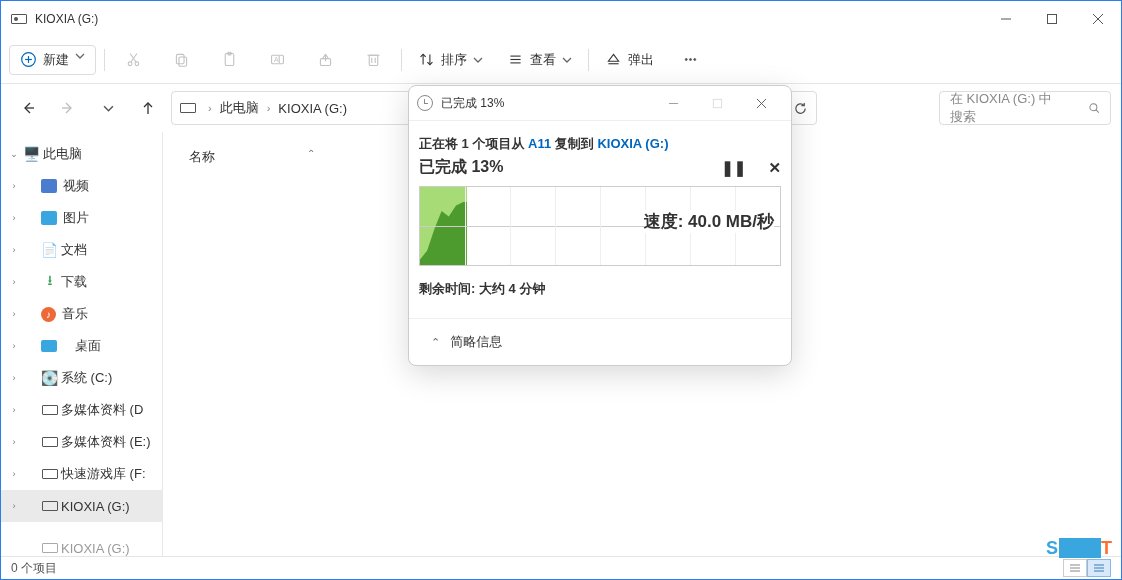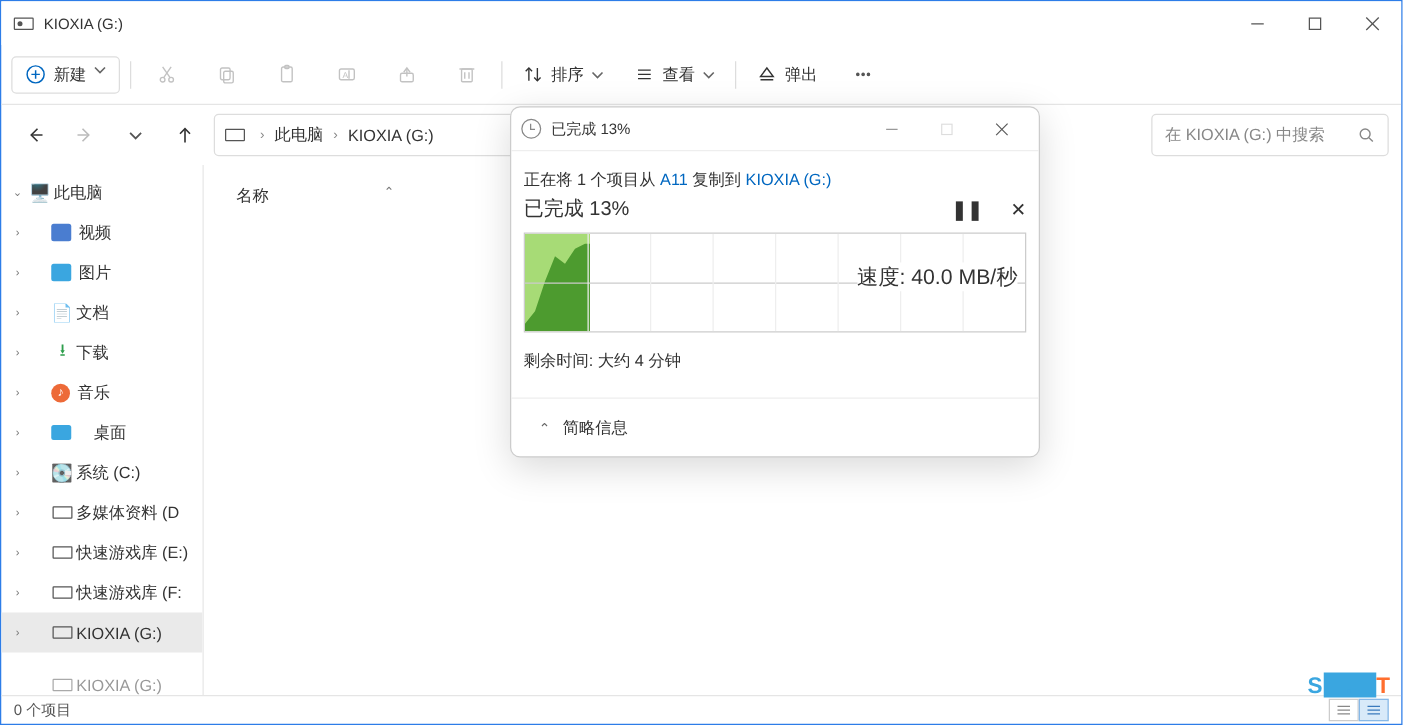--- a/index.html
+++ b/index.html
@@ -27,21 +27,21 @@
 .gray { color: #c2c2c2 !important; }
 
 
 .navbar { height: 48px; display: flex; align-items: center; padding: 0 10px; gap: 6px; }
 .navbar .navbtn { width: 34px; height: 34px; display: flex; align-items: center; justify-content: center; color: #555; }
 .navbar .navbtn.dis { color: #bbb; }
 .breadcrumb { flex: 1; height: 34px; border: 1px solid #ddd; border-radius: 4px; display: flex; align-items: center; padding: 0 8px; gap: 4px; font-size: 13px; color: #333; max-width: 600px;}
 .breadcrumb .bc-icon { width: 16px; height: 10px; border: 1px solid #555; border-radius: 1px; margin-right: 4px;}
 .breadcrumb .chev { color: #888; font-size: 11px; padding: 0 4px; }
 .refresh { width: 34px; height: 34px; display: flex; align-items: center; justify-content: center; border: 1px solid #ddd; border-radius: 4px; color: #555; margin-left: 6px;}
-.search { width: 190px; height: 34px; border: 1px solid #ddd; border-radius: 4px; display: flex; align-items: center; padding: 0 10px; gap: 25px; font-size: 13px; color: #888; margin-left: auto;}
+.search { width: 172px; height: 34px; border: 1px solid #ddd; border-radius: 4px; display: flex; align-items: center; padding: 0 10px; gap: 25px; font-size: 13px; color: #888; margin-left: auto;}
 .search svg { margin-left: auto; width: 14px; height: 14px;}
 
 
 .main { display: flex; height: calc(100% - 35px - 48px - 48px - 23px); }
 .sidebar { width: 162px; border-right: 1px solid #e8e8e8; padding: 6px 0; overflow: hidden; font-size: 13px;}
 .sidebar .row { display: flex; align-items: center; height: 32px; padding-left: 6px; gap: 2px; white-space: nowrap; color: #333;}
 .sidebar .row.sel { background: #eaeaea; }
 .sidebar .row .tw { width: 14px; display:flex; justify-content:center; color: #777; font-size: 9px;}
 .sidebar .row .ind { width: 16px; }
 .sidebar .row .ic { width: 18px; height: 18px; display: flex; align-items: center; justify-content: center; font-size: 14px;}
@@ -49,29 +49,29 @@
 .content { flex: 1; padding: 10px 26px;}
 .content .header { display: flex; align-items: flex-start; font-size: 13px; color: #333; padding: 6px 0;}
 .content .header .sort { margin-left: 92px; color: #777; font-size: 10px;}
 
 .statusbar { height: 23px; border-top: 1px solid #e5e5e5; display: flex; align-items: center; padding: 0 10px; font-size: 12px; color: #555;}
 .statusbar .views { margin-left: auto; display: flex; gap: 0;}
 .statusbar .views div { width: 24px; height: 18px; border: 1px solid #ccc; display: flex; align-items:center; justify-content:center;}
 .statusbar .views div:nth-child(2){ background: #d8eaf9; border-color:#87b8e6;}
 
 
-.dialog { position: absolute; left: 407px; top: 84px; width: 424px; background: #fff; border: 1px solid #ccc; border-radius: 8px; box-shadow: 0 8px 30px rgba(0,0,0,.15); }
+.dialog { position: absolute; left: 407px; top: 84px; width: 384px; background: #fff; border: 1px solid #ccc; border-radius: 8px; box-shadow: 0 8px 30px rgba(0,0,0,.15); }
 .dlg-title { height: 35px; display: flex; align-items: center; padding: 0 8px; gap: 8px; font-size: 12px; color: #333; border-bottom: 1px solid #eee;}
 .dlg-title .icon-time { width: 16px; height: 16px; border: 1.3px solid #888; border-radius: 50%; position: relative;}
 .dlg-title .icon-time::after{content:""; position:absolute; left:6px; top:3px; width:1px; height:5px; background:#888;}
 .dlg-title .icon-time::before{content:""; position:absolute; left:6px; top:7px; width:4px; height:1px; background:#888;}
 .dlg-title .wbtns { margin-left: auto; display: flex; gap: 0;}
 .dlg-title .wbtns div { width: 44px; height: 30px; display: flex; align-items:center; justify-content:center; color: #999;}
 
-.dlg-body { padding: 14px 10px 18px; font-size: 13px; color: #333;}
+.dlg-body { padding: 14px 10px 18px; font-size: 13px; color: #333; font-weight: bold;}
 .dlg-copy-line { margin-bottom: 4px;}
 .dlg-copy-line .lk { color: #0067c0;}
 .dlg-progress-title { font-size: 16px; display: flex; align-items: center; justify-content: space-between; margin-bottom: 8px;}
 .dlg-progress-title .ctrls { display: flex; gap: 22px; font-size: 15px; color: #333;}
 .dlg-progress-title .ctrls span { cursor: default;}
 
 .dlg-graph { height: 80px; border: 1px solid #ccc; position: relative; background: #fff; overflow: hidden;}
 .dlg-graph .cell { position:absolute; border-right: 1px solid #eee; top:0; bottom:0; }
 .dlg-graph .midline { position:absolute; left:0; right:0; top:39px; height:1px; background:#ccc;}
 .dlg-graph .fillbar { position:absolute; left:0; top:0; bottom:0; width:13%; background:#a7db76;}
@@ -311,21 +311,21 @@
           <span style="display:inline-block;width:16px;height:10px;border:1px solid #555;border-radius:1px;"></span>
         </span>
         <span>多媒体资料 (D</span>
       </div>
     <div class="row">
         <span class="tw">›</span>
         <span class="ind"></span>
         <span class="ic">
           <span style="display:inline-block;width:16px;height:10px;border:1px solid #555;border-radius:1px;"></span>
         </span>
-        <span>快速游戏库 (E:)</span>
+        <span>多媒体资料 (E:)</span>
       </div>
     <div class="row">
         <span class="tw">›</span>
         <span class="ind"></span>
         <span class="ic">
           <span style="display:inline-block;width:16px;height:10px;border:1px solid #555;border-radius:1px;"></span>
         </span>
         <span>快速游戏库 (F:</span>
       </div>
     <div class="row sel">

